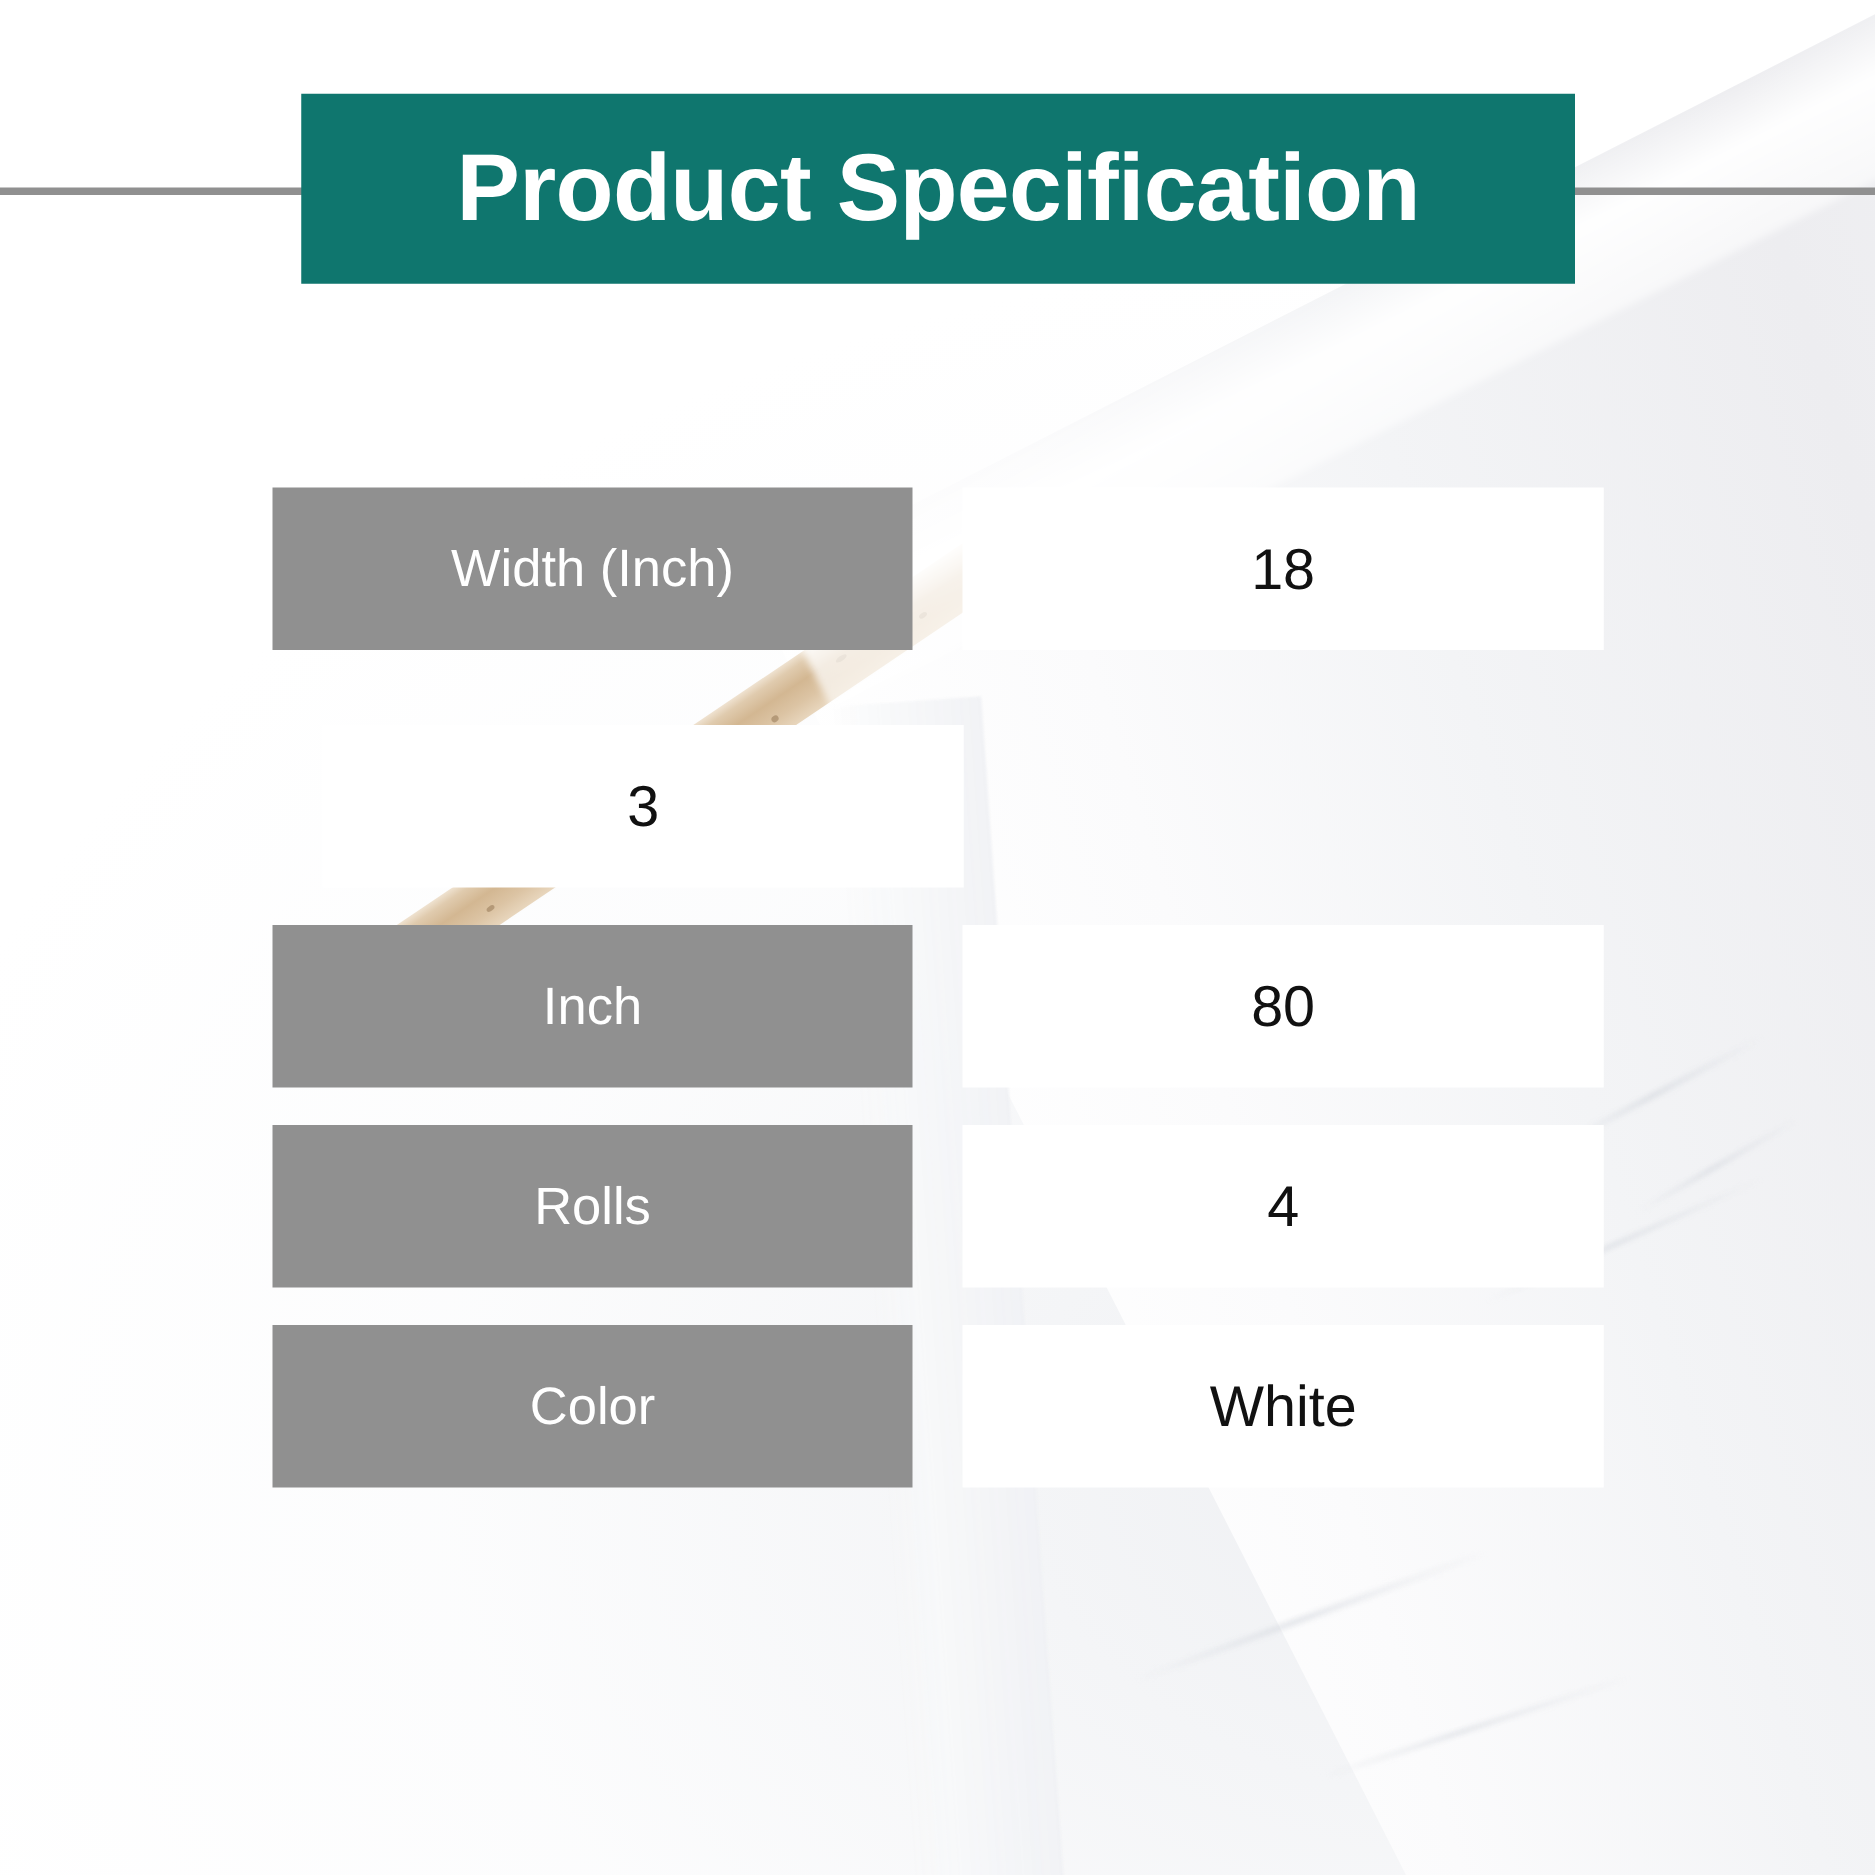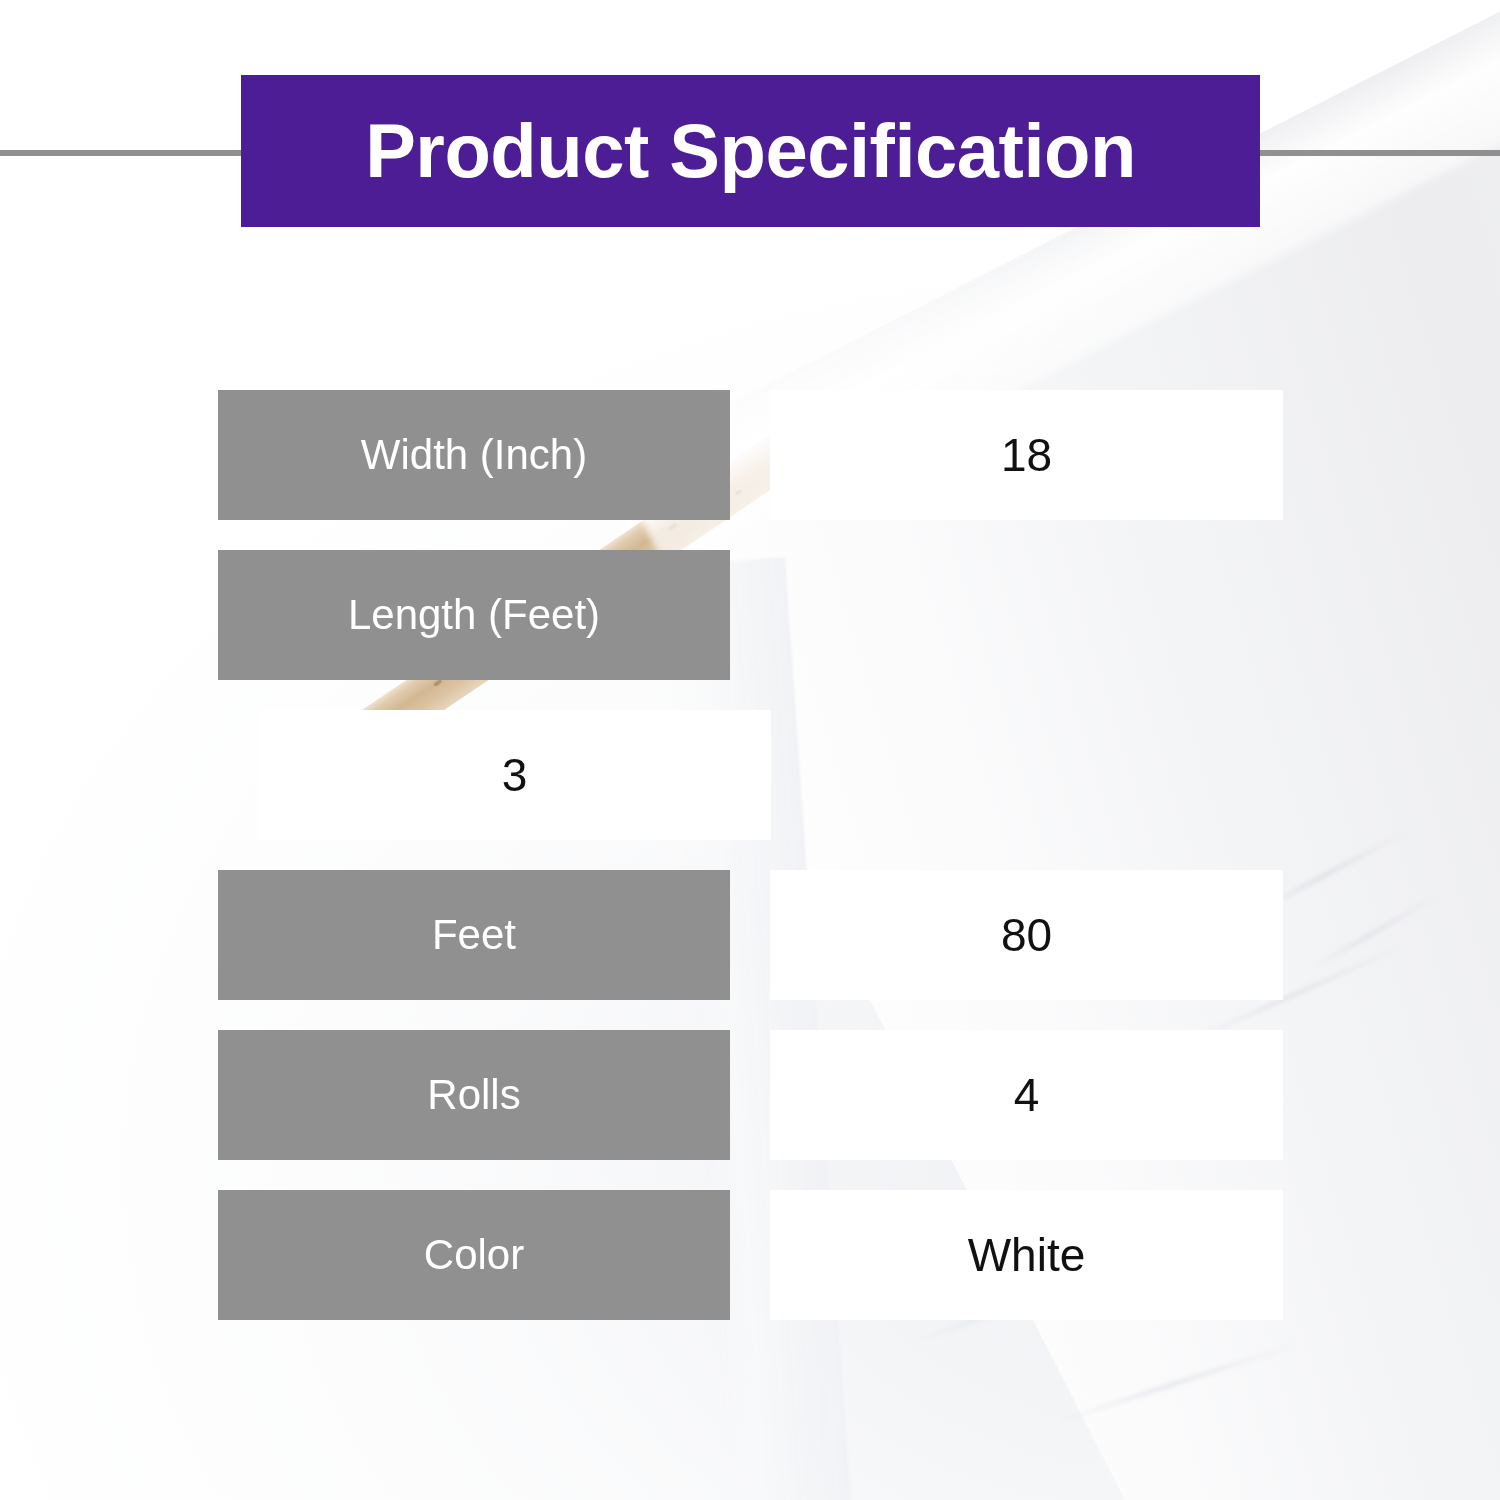--- a/index.html
+++ b/index.html
@@ -135,21 +135,21 @@
     width: 1500px;
     height: 6px;
     background: #909090;
   }
   .title-banner {
     position: absolute;
     left: 241px;
     top: 75px;
     width: 1019px;
     height: 152px;
-    background: #4c1d95;
+    background: #0f766e;
     display: flex;
     align-items: center;
     justify-content: center;
   }
   .title-text {
     color: #ffffff;
     font-size: 76px;
     font-weight: 700;
     letter-spacing: -0.5px;
     line-height: 1;
@@ -240,31 +240,30 @@
 
 <div id="spec-table">
 
   <div class="spec-row">
     <div class="spec-label">Width (Inch)</div>
     <div class="spacer"></div>
     <div class="spec-value">18</div>
   </div>
 
   <div class="spec-row">
-    <div class="spec-label">Length (Feet)</div>
     <div class="spacer"></div>
   </div>
 
   <div class="spec-row">
     <div class="spacer"></div>
     <div class="spec-value">3</div>
   </div>
 
   <div class="spec-row">
-    <div class="spec-label">Feet</div>
+    <div class="spec-label">Inch</div>
     <div class="spacer"></div>
     <div class="spec-value">80</div>
   </div>
 
   <div class="spec-row">
     <div class="spec-label">Rolls</div>
     <div class="spacer"></div>
     <div class="spec-value">4</div>
   </div>
 

